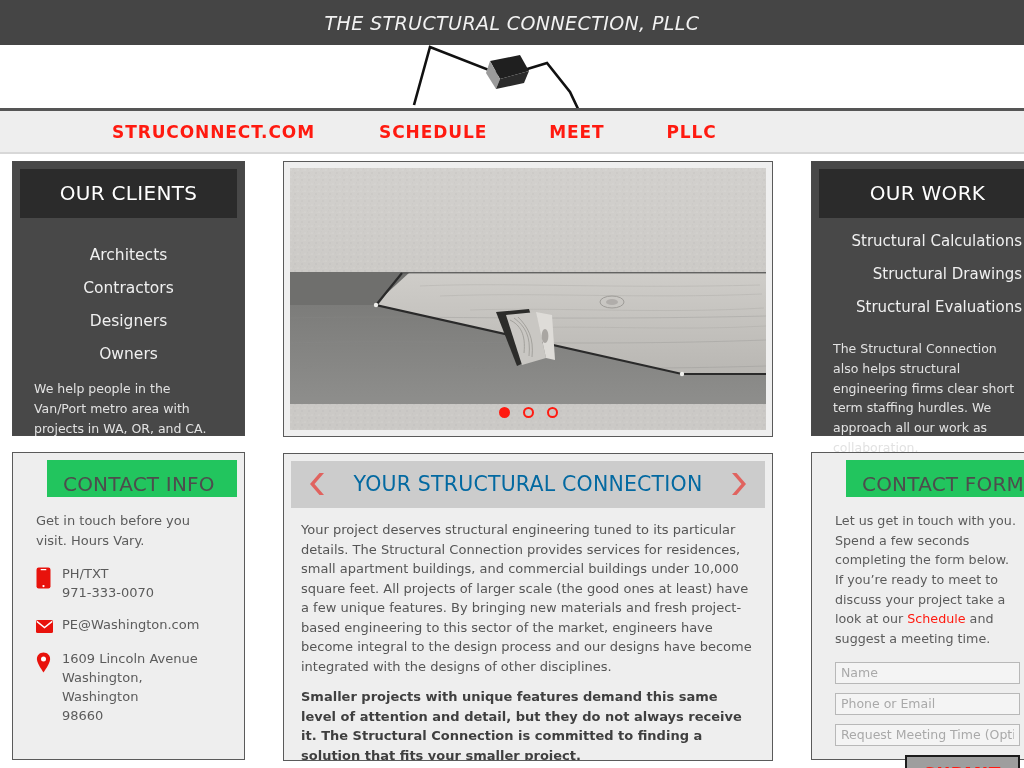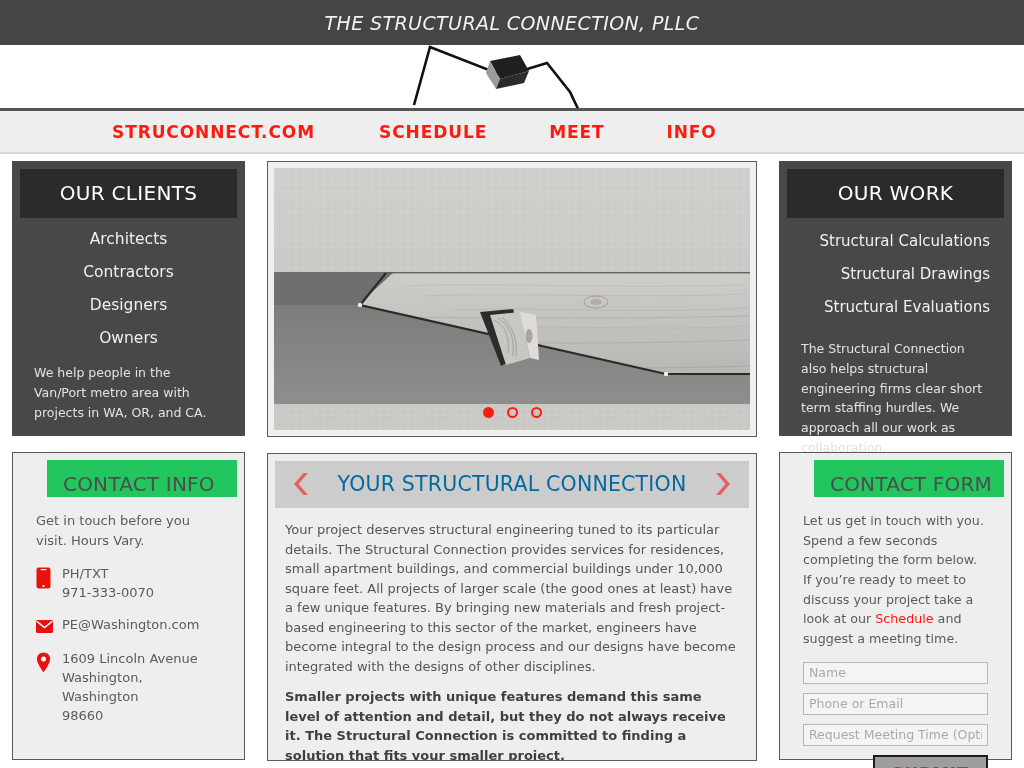--- a/index.html
+++ b/index.html
@@ -70,21 +70,21 @@
     white-space: nowrap;
   }
   .nav-item.s1 { margin-right: 64px; }
   .nav-item.s2 { margin-right: 62px; }
   .nav-item.s3 { margin-right: 62px; }
 
   
   .page {
     display: flex;
     padding: 7px 12px 0 12px;
-    gap: 22px;
+    gap: 38px;
     align-items: flex-start;
   }
   .col-left  { width: 233px; flex: none; }
   .col-mid   { width: 490px; flex: none; }
   .col-right { width: 233px; flex: none; }
 
   
   .card-dark {
     border: 1px solid #4a4a4a;
     background: #484848;
@@ -115,21 +115,21 @@
   .dark-note {
     color: #e2e2e2;
     font-size: 12.5px;
     line-height: 1.58;
     margin-top: 9px;
   }
   .left-note { padding-right: 8px; }
 
   
   .left-clients { height: 275px; }
-  .left-clients .card-dark-body { padding-top: 4px; }
+  .left-clients .card-dark-body { padding-top: 20px; }
   .right-work { height: 275px; }
   .right-work .dark-link { font-size: 15px; text-align: right; }
   .right-work .dark-note { margin-top: 16px; }
 
   
   .panel {
     border: 1px solid #5a5a5a;
     background: #eeeeee;
     padding: 7px;
   }
@@ -299,21 +299,21 @@
       <polygon points="78,18 88,36 84,46 74,30" fill="#9b9b9b"></polygon>
       <polygon points="88,36 117,28 112,40 84,46" fill="#2b2b2b"></polygon>
     </svg>
   </div>
 </div>
 
 <div class="navbar">
   <a class="nav-item s1">STRUCONNECT.COM</a>
   <a class="nav-item s2">SCHEDULE</a>
   <a class="nav-item s3">MEET</a>
-  <a class="nav-item s4">INFO</a>
+  <a class="nav-item s4">PLLC</a>
 </div>
 
 <div class="page">
 
   <div class="col-left">
 
     <div class="card-dark left-clients">
       <div class="card-dark-head">OUR CLIENTS</div>
       <div class="card-dark-body">
         <a class="dark-link">Architects</a>

